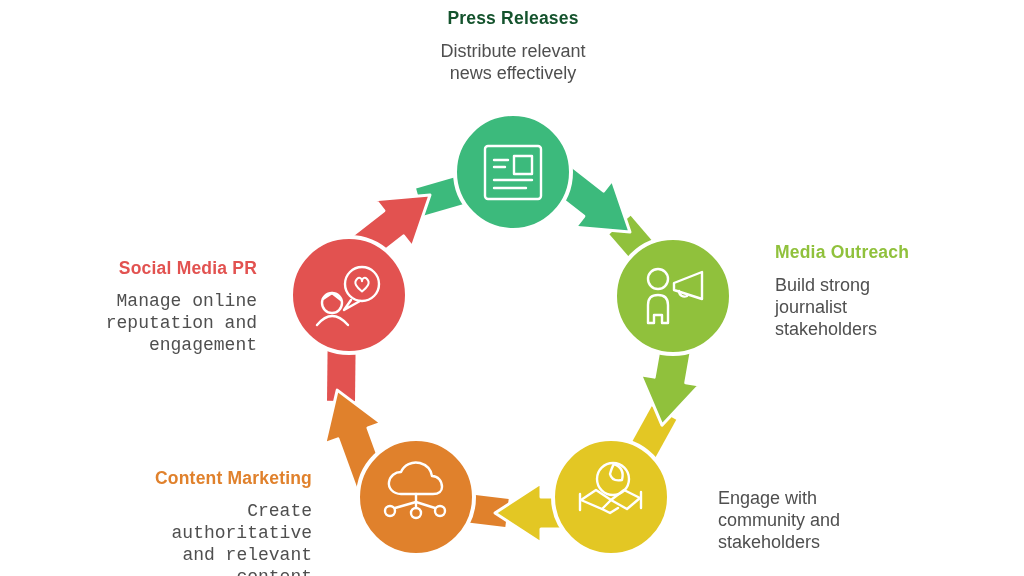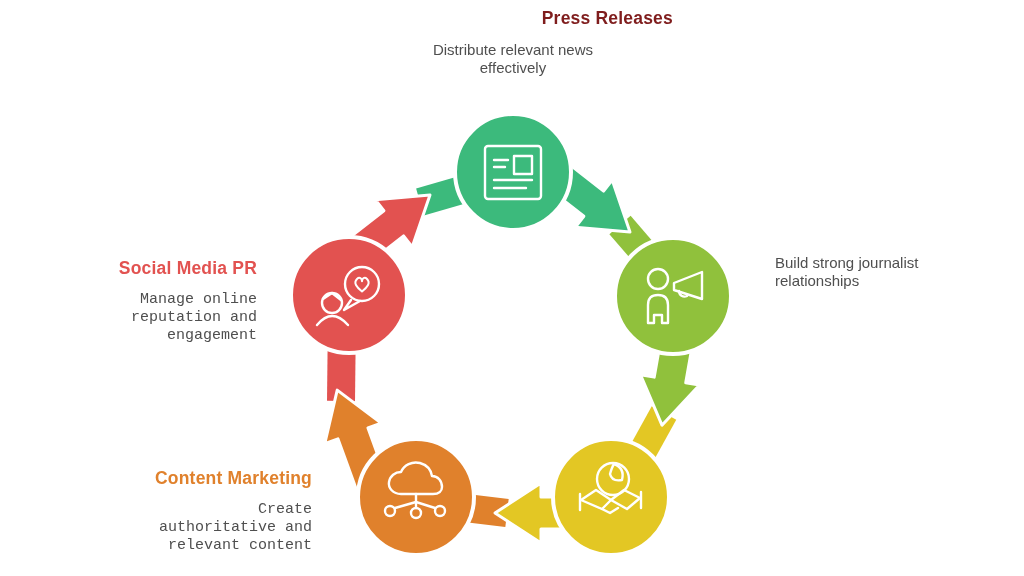--- a/index.html
+++ b/index.html
@@ -8,21 +8,21 @@
     font-family:"Liberation Sans", sans-serif;
   }
   .stage{position:absolute;left:0;top:0;width:1024px;height:576px;}
   svg.diagram{position:absolute;left:0;top:0;}
   .node-label{position:absolute;}
   .node-label h2{
     margin:0;font-size:17.5px;font-weight:bold;line-height:1.18;
     letter-spacing:.2px;
   }
   .node-label p{
-    margin:12px 0 0;font-size:15px;line-height:1.22;
+    margin:12px 0 0;font-size:18px;line-height:1.22;
   }
   .align-center{text-align:center;}
   .align-right{text-align:right;}
   .w-center p{margin-left:auto;margin-right:auto;}
   .w-right p{margin-left:auto;font-family:Liberation Mono, monospace;}
 </style>
 </head>
 <body>
 
 <div class="stage">
@@ -102,29 +102,31 @@
         <path d="M 2,5 L -5,15 L 11,6"></path>
         <path d="M 13,-3.5 C 8,-7.5 4,-12 8,-16 C 10.5,-18.5 13,-16.5 13,-13.8 C 13,-16.5 15.5,-18.5 18,-16 C 22,-12 18,-7.5 13,-3.5 Z" stroke-width="2"></path>
         <circle cx="-17" cy="8" r="10"></circle>
         <path d="M -26,4 L -17,-2 L -8,5"></path>
         <path d="M -32,30 Q -17,12 -1,30"></path>
       </g>
     </g>
   </svg>
 
   <div class="node-label align-center w-center" style="left:353px;top:8px;width:320px;">
-    <h2 style="color: #7f1d1d; text-align: right;">Press Releases</h2>
+    <h2 style="color: #14532d;">Press Releases</h2>
     <p style="width: 180px; color: rgb(79, 79, 79);">Distribute relevant news effectively</p>
   </div>
 
   <div class="node-label" style="left:775px;top:242px;width:220px;">
-    <p style="width: 150px; color: rgb(79, 79, 79);">Build strong journalist relationships</p>
+    <h2 style="color: rgb(144, 193, 60);">Media Outreach</h2>
+    <p style="width: 150px; color: rgb(79, 79, 79);">Build strong journalist stakeholders</p>
   </div>
 
   <div class="node-label" style="left:718px;top:476px;width:190px;">
+    <p style="width: 168px; color: rgb(79, 79, 79);">Engage with community and stakeholders</p>
   </div>
 
   <div class="node-label align-right w-right" style="right:712px;top:468px;width:230px;">
     <h2 style="color: rgb(224, 129, 44);">Content Marketing</h2>
     <p style="width: 180px; color: rgb(79, 79, 79);">Create authoritative and relevant content</p>
   </div>
 
   <div class="node-label align-right w-right" style="right:767px;top:242px;width:230px;margin-top:16px;">
     <h2 style="color: rgb(226, 82, 80);">Social Media PR</h2>
     <p style="width: 172px; color: rgb(79, 79, 79);">Manage online reputation and engagement</p>

